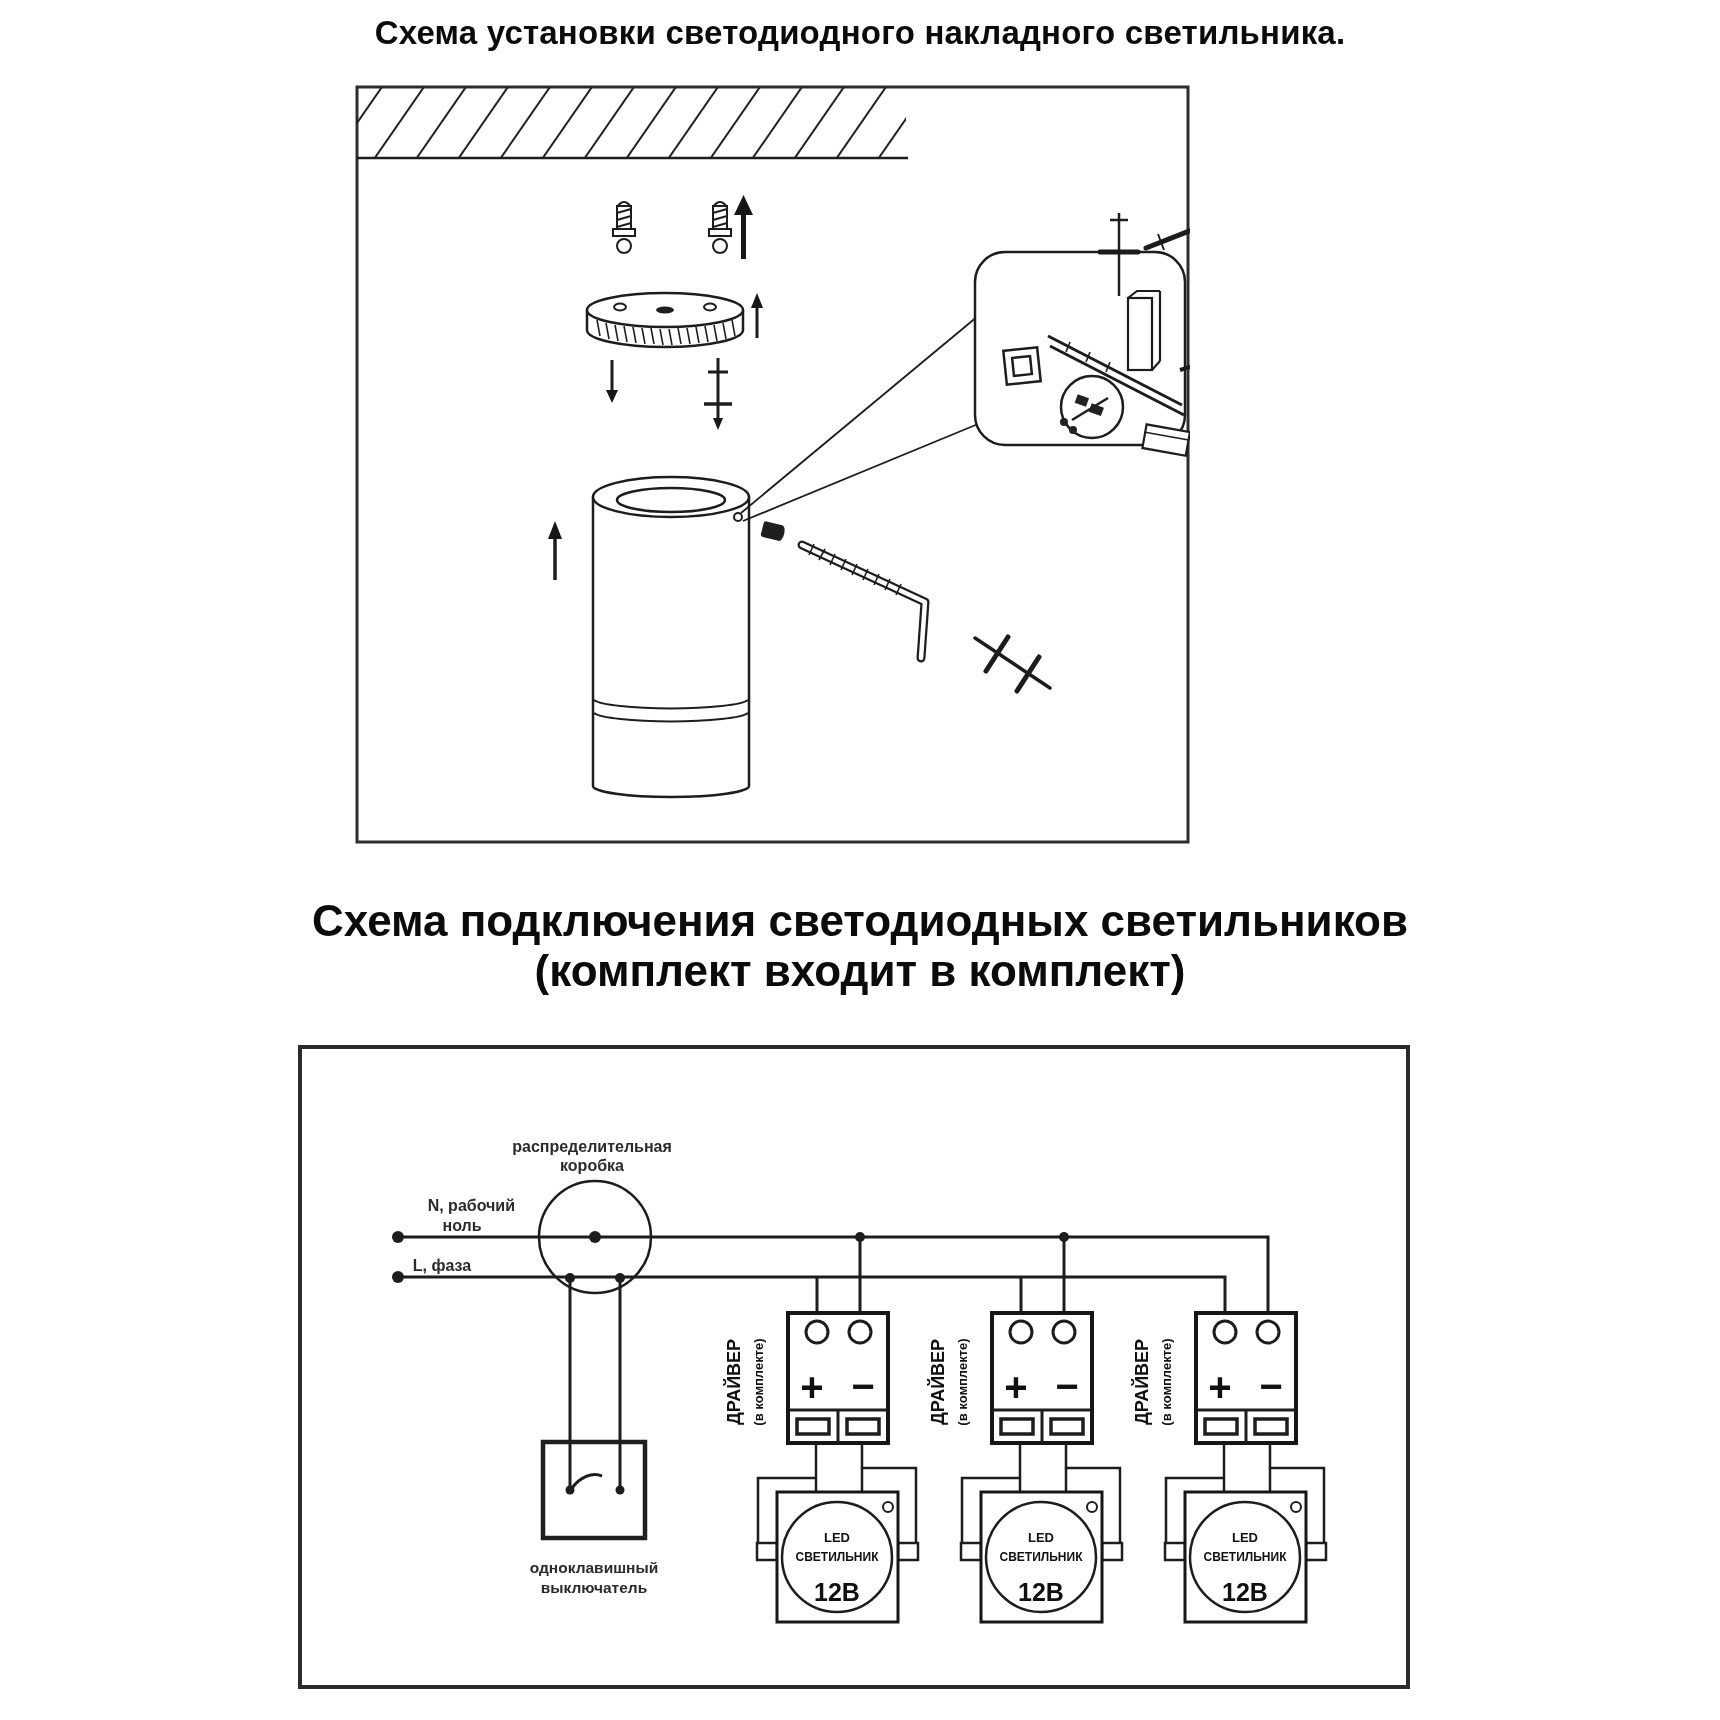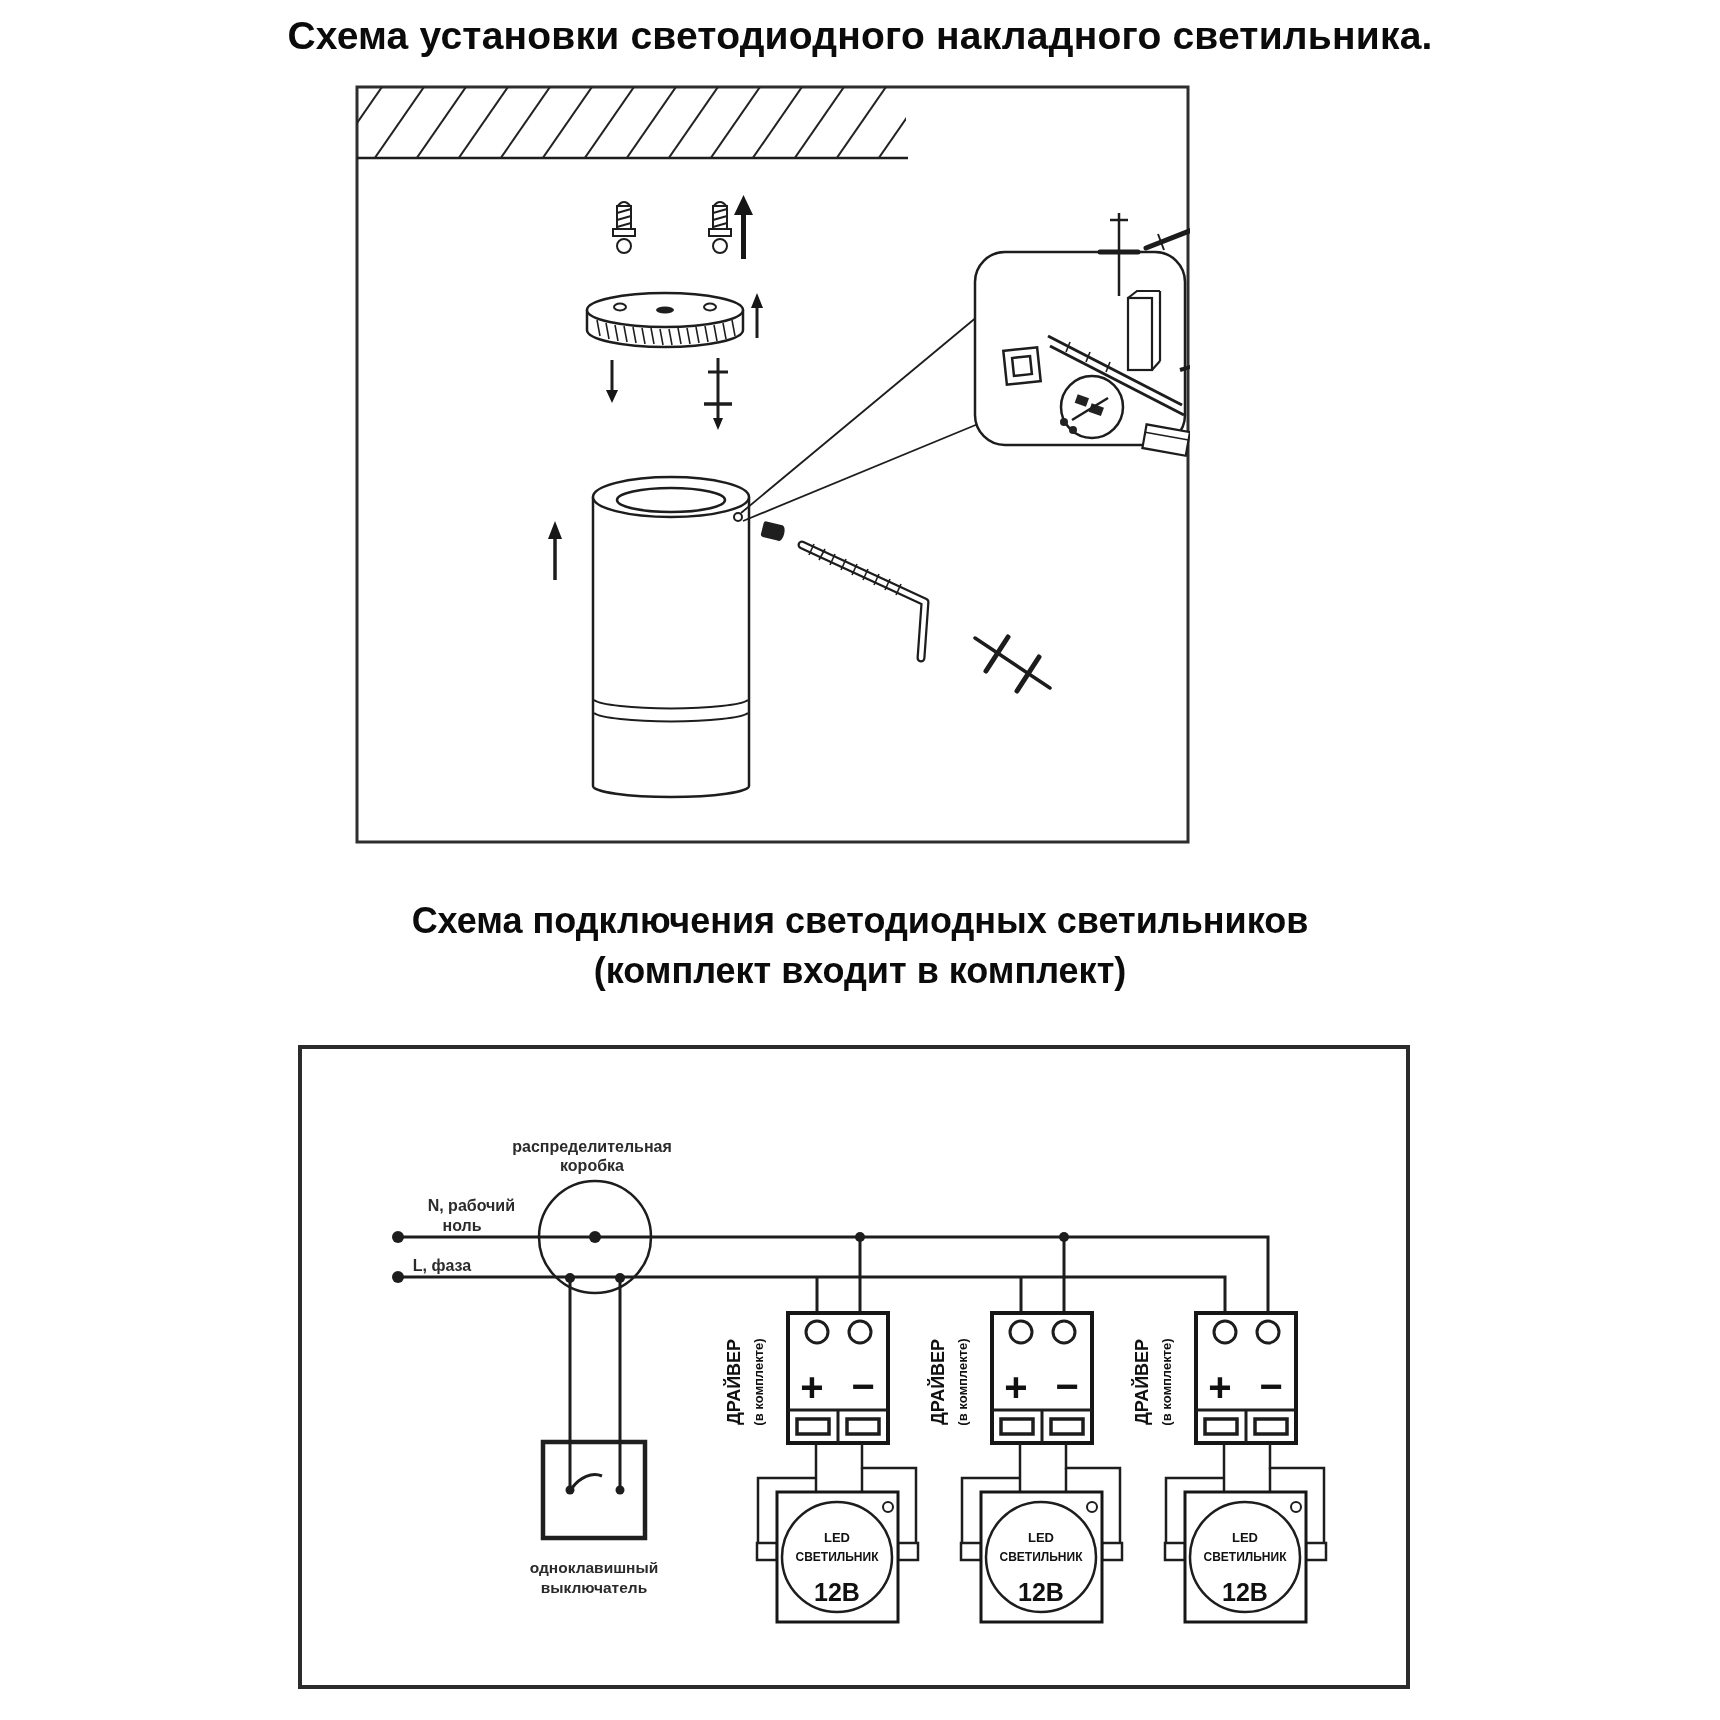--- a/index.html
+++ b/index.html
@@ -1,20 +1,20 @@
 <!DOCTYPE html>
 <html><head>
 <meta charset="utf-8">
 <style>
   html,body{margin:0;padding:0;background:#ffffff;}
   .screen{position:relative;width:1720px;height:1720px;background:#ffffff;overflow:hidden;
           font-family:"Liberation Sans","DejaVu Sans",sans-serif;color:#0b0b0b;}
   .title{position:absolute;left:0;width:100%;text-align:center;font-weight:bold;color:#0b0b0b;}
-  #title-install{top:14px;font-size:39px;letter-spacing:0.2px;}
-  #title-connect{top:896px;font-size:36px;line-height:50px;}
+  #title-install{top:14px;font-size:33px;letter-spacing:0.2px;}
+  #title-connect{top:896px;font-size:44px;line-height:50px;}
   svg{position:absolute;}
   #svg-install{left:355px;top:85px;}
   #svg-wiring{left:290px;top:1045px;}
   svg text{font-family:"Liberation Sans","DejaVu Sans",sans-serif;fill:#1a1a1a;}
   .lbl{font-size:16px;font-weight:600;fill:#2b2b2b;}
   .lbl-sm{font-size:15.5px;font-weight:600;fill:#2b2b2b;}
   .drv{font-size:18px;font-weight:bold;fill:#111;}
   .drv-sub{font-size:13px;font-weight:600;fill:#111;}
   .lamp-t1{font-size:13px;font-weight:bold;fill:#111;}
   .lamp-t2{font-size:12px;font-weight:bold;fill:#111;}

